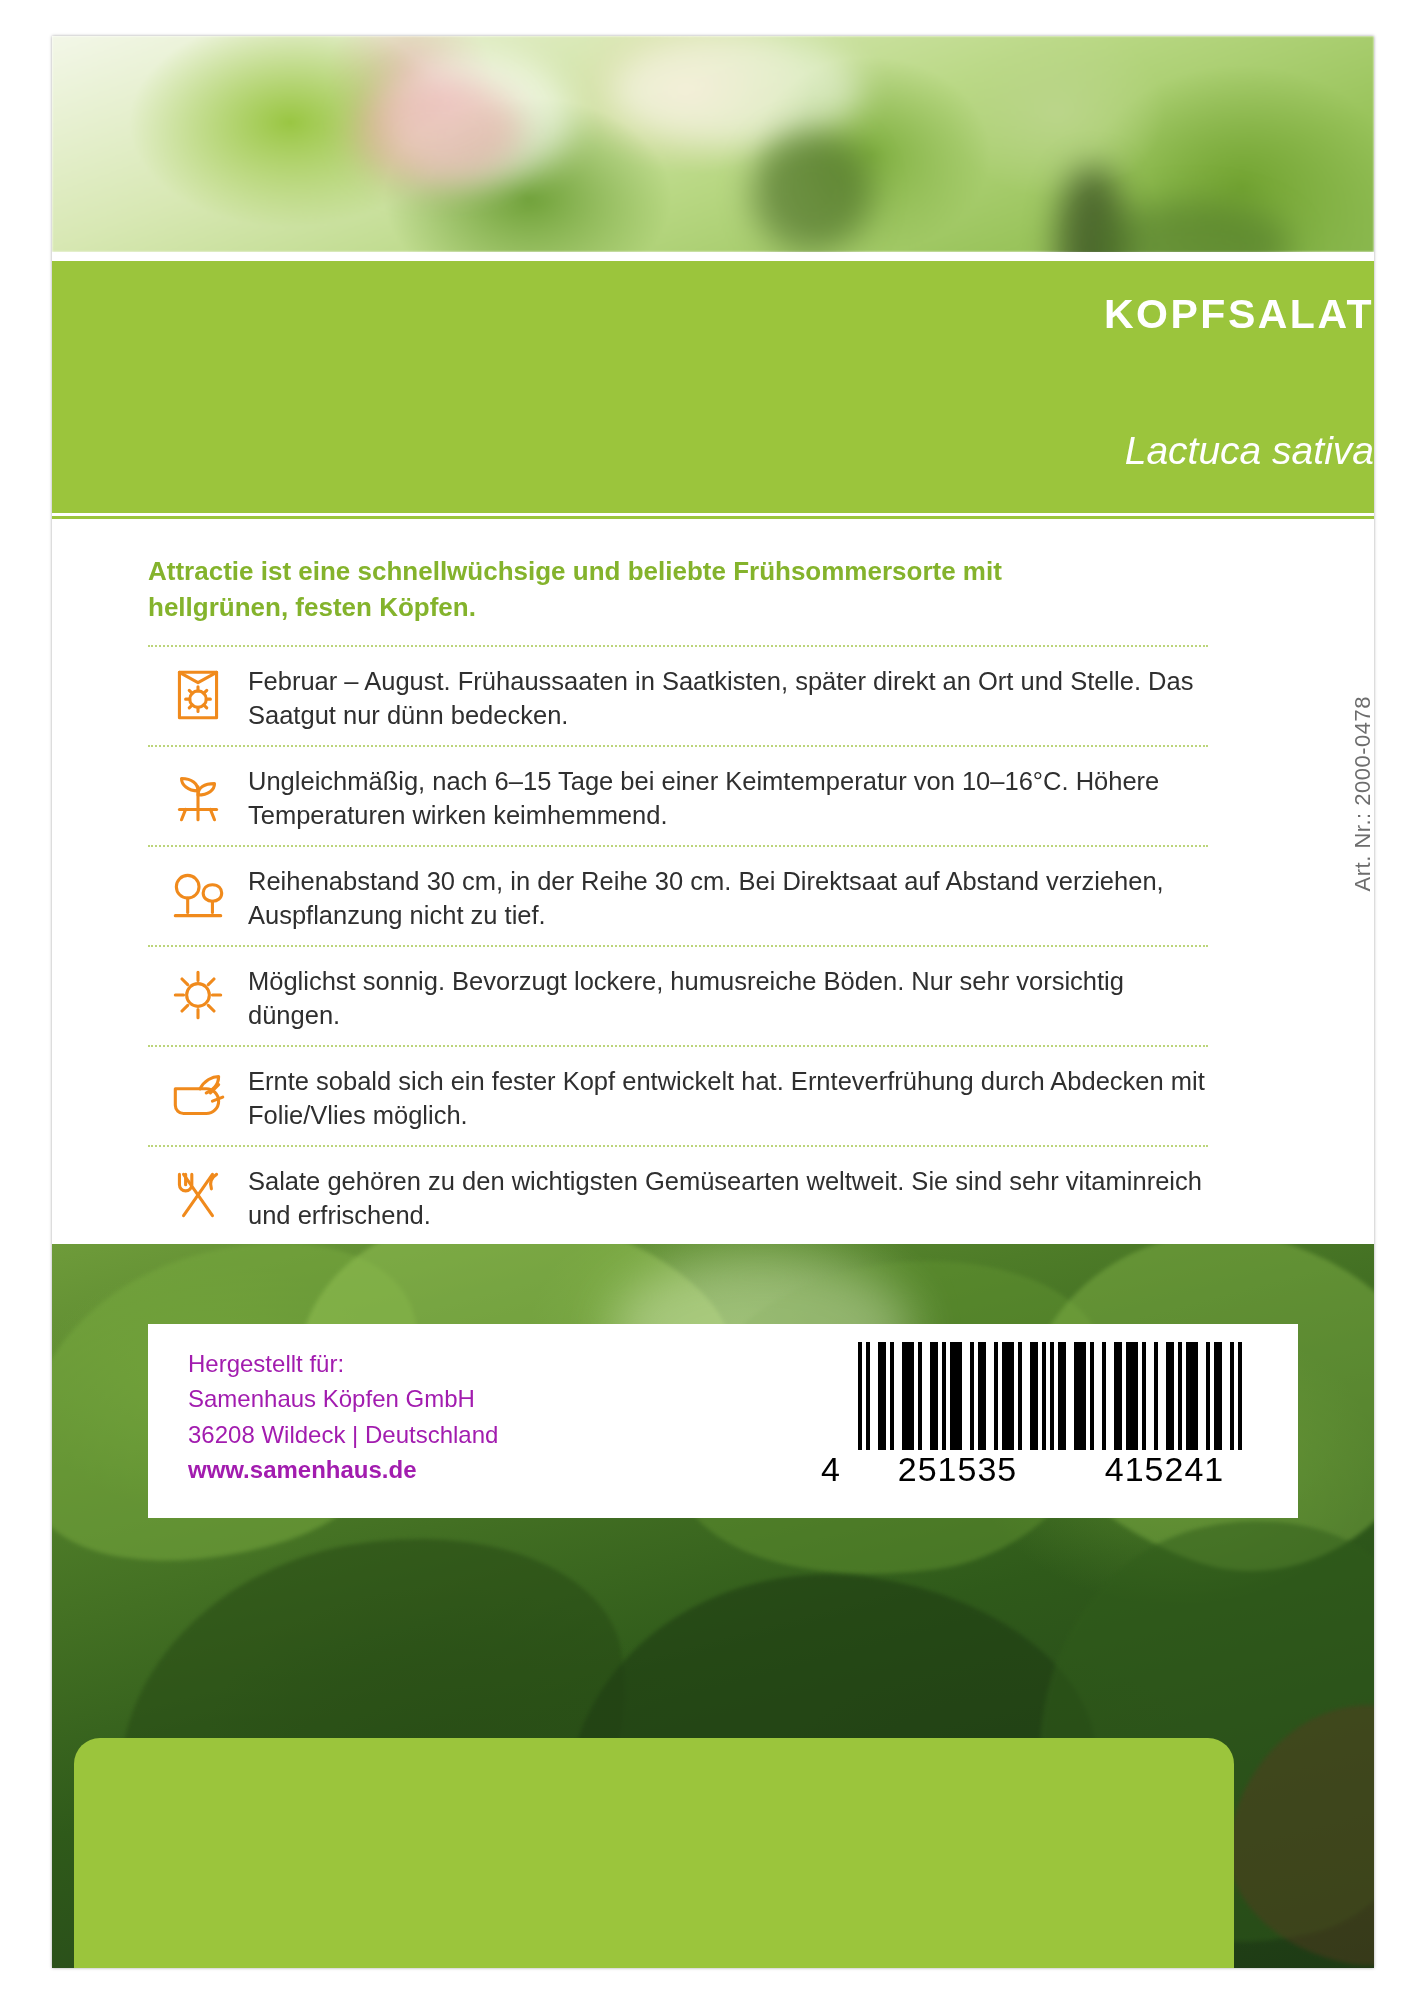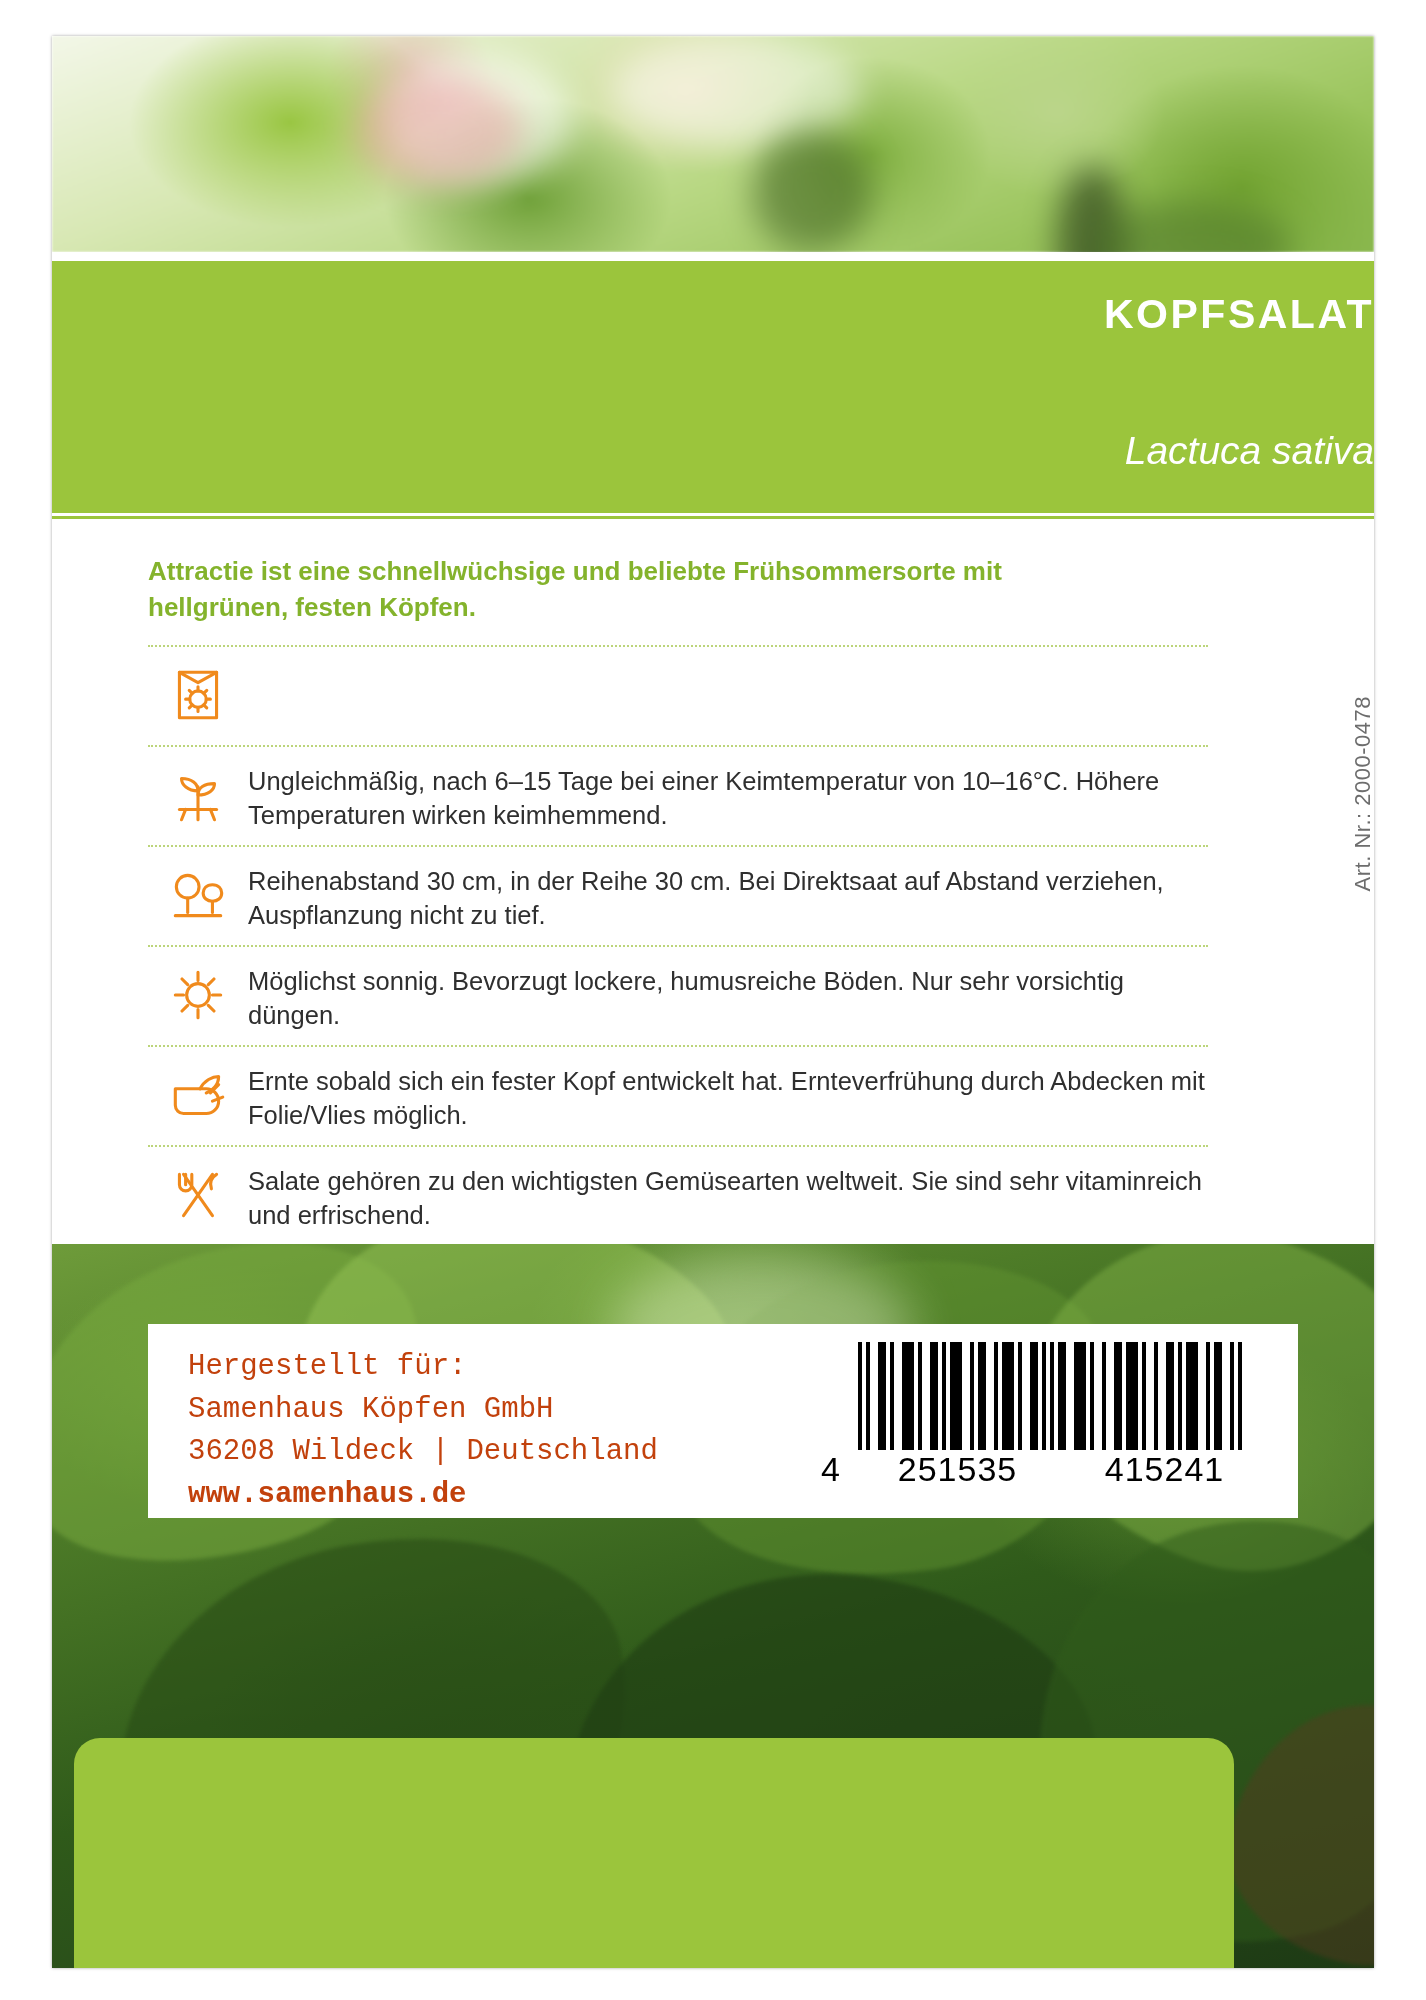--- a/index.html
+++ b/index.html
@@ -149,21 +149,21 @@
   .highlight1 { left: 560px; top: 10px; width: 300px; height: 150px; background: rgba(240,250,220,0.35); filter: blur(24px); border-radius: 50%; }
 
   
   .address-panel {
     position: absolute; left: 96px; top: 1288px;
     width: 1150px; height: 194px;
     background: #ffffff;
   }
   .addr-text {
     position: absolute; left: 40px; top: 22px;
-    color: #c2410c; font-size: 29px; line-height: 1.47; font-family: Liberation Mono, monospace;
+    color: #a21caf; font-size: 24px; line-height: 1.47;
   }
   .addr-text .web { font-weight: bold; }
 
   .barcode-box {
     position: absolute; right: 30px; top: 14px;
     width: 460px; height: 160px;
   }
   .barcode-bars {
     position: absolute; left: 50px; top: 4px; width: 388px; height: 108px;
     display: flex; align-items: flex-end; gap: 0;
@@ -217,20 +217,21 @@
 
       <div class="row">
         <div class="ico">
           <svg class="icn" viewBox="0 0 64 64" fill="none" stroke="#f08a1c" stroke-width="3" stroke-linecap="round" stroke-linejoin="round">
             <path d="M14 10 h36 v44 h-36 z"></path>
             <path d="M14 10 l18 10 l18 -10"></path>
             <circle cx="32" cy="36" r="8"></circle>
             <path d="M32 28 v-4 M32 44 v4 M24 36 h-4 M40 36 h4 M26.5 30.5 l-3 -3 M37.5 30.5 l3 -3 M26.5 41.5 l-3 3 M37.5 41.5 l3 3"></path>
           </svg>
         </div>
+        <div class="txt">Februar – August. Frühaussaaten in Saatkisten, später direkt an Ort und Stelle. Das Saatgut nur dünn bedecken.</div>
       </div>
 
       <div class="row">
         <div class="ico">
           <svg class="icn" viewBox="0 0 64 64" fill="none" stroke="#f08a1c" stroke-width="3" stroke-linecap="round" stroke-linejoin="round">
             <path d="M32 46 v-22"></path>
             <path d="M32 28 c-10 0 -16 -6 -16 -12 c10 0 16 5 16 12 z"></path>
             <path d="M32 32 c10 0 16 -5 16 -11 c-10 0 -16 4 -16 11 z"></path>
             <path d="M14 46 h36"></path>
             <path d="M20 46 l-4 10 M44 46 l4 10 M32 46 v10"></path>

